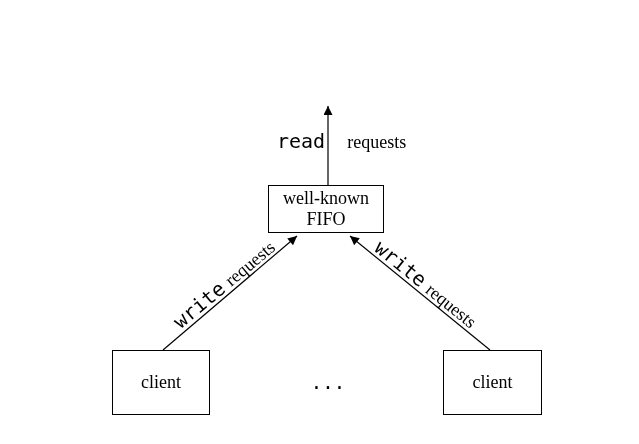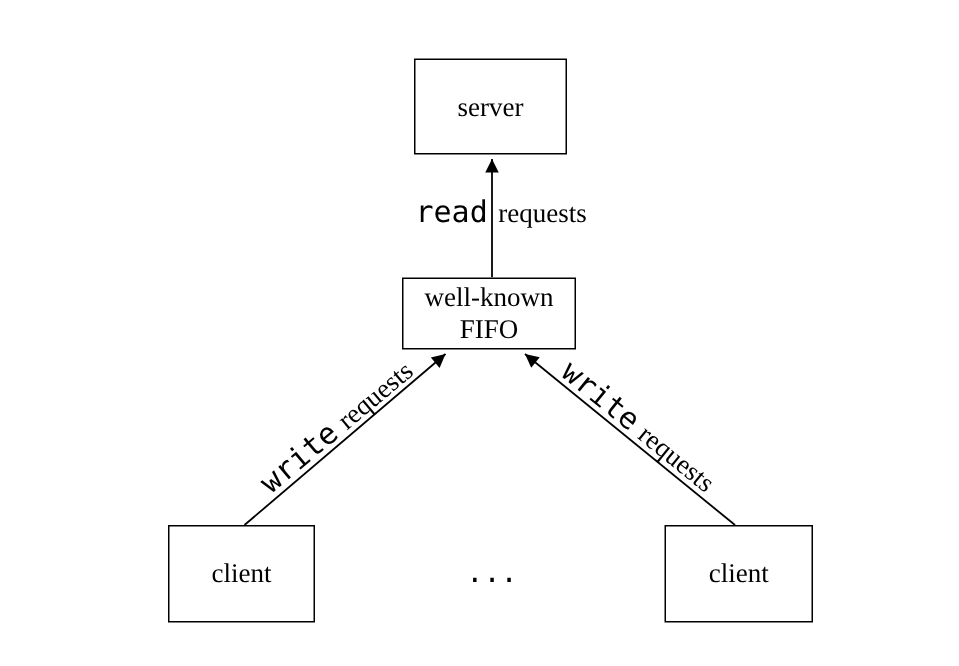--- a/index.html
+++ b/index.html
@@ -48,21 +48,21 @@
   .serif {
     font-family: "Liberation Serif", serif;
     font-size: 18px;
   }
   #read-label {
     position: absolute;
     left: 277px;
     top: 129px;
     display: flex;
     align-items: baseline;
-    gap: 7px;
+    gap: 22px;
     white-space: nowrap;
   }
   .write-label {
     position: absolute;
     display: flex;
     align-items: baseline;
     gap: 6px;
     white-space: nowrap;
   }
   #write-label-left {
@@ -94,23 +94,20 @@
     <defs>
       <marker id="arrowhead" viewBox="0 0 10 10" refX="10" refY="5" markerWidth="13" markerHeight="9" markerUnits="userSpaceOnUse" orient="auto">
         <path d="M 0 0 L 10 5 L 0 10 z" fill="#000000"></path>
       </marker>
     </defs>
     <line x1="328" y1="185" x2="328" y2="106" stroke="#000000" stroke-width="1.2" marker-end="url(#arrowhead)"></line>
     <line x1="163" y1="350" x2="297" y2="236" stroke="#000000" stroke-width="1.2" marker-end="url(#arrowhead)"></line>
     <line x1="490" y1="350" x2="350" y2="236" stroke="#000000" stroke-width="1.2" marker-end="url(#arrowhead)"></line>
   </svg>
 
-  <div class="box" id="server-box">
-    <span>server</span>
-  </div>
 
   <div class="box" id="fifo-box">
     <span>well-known</span>
     <span>FIFO</span>
   </div>
 
   <div class="box" id="client-left-box">
     <span>client</span>
   </div>
 

